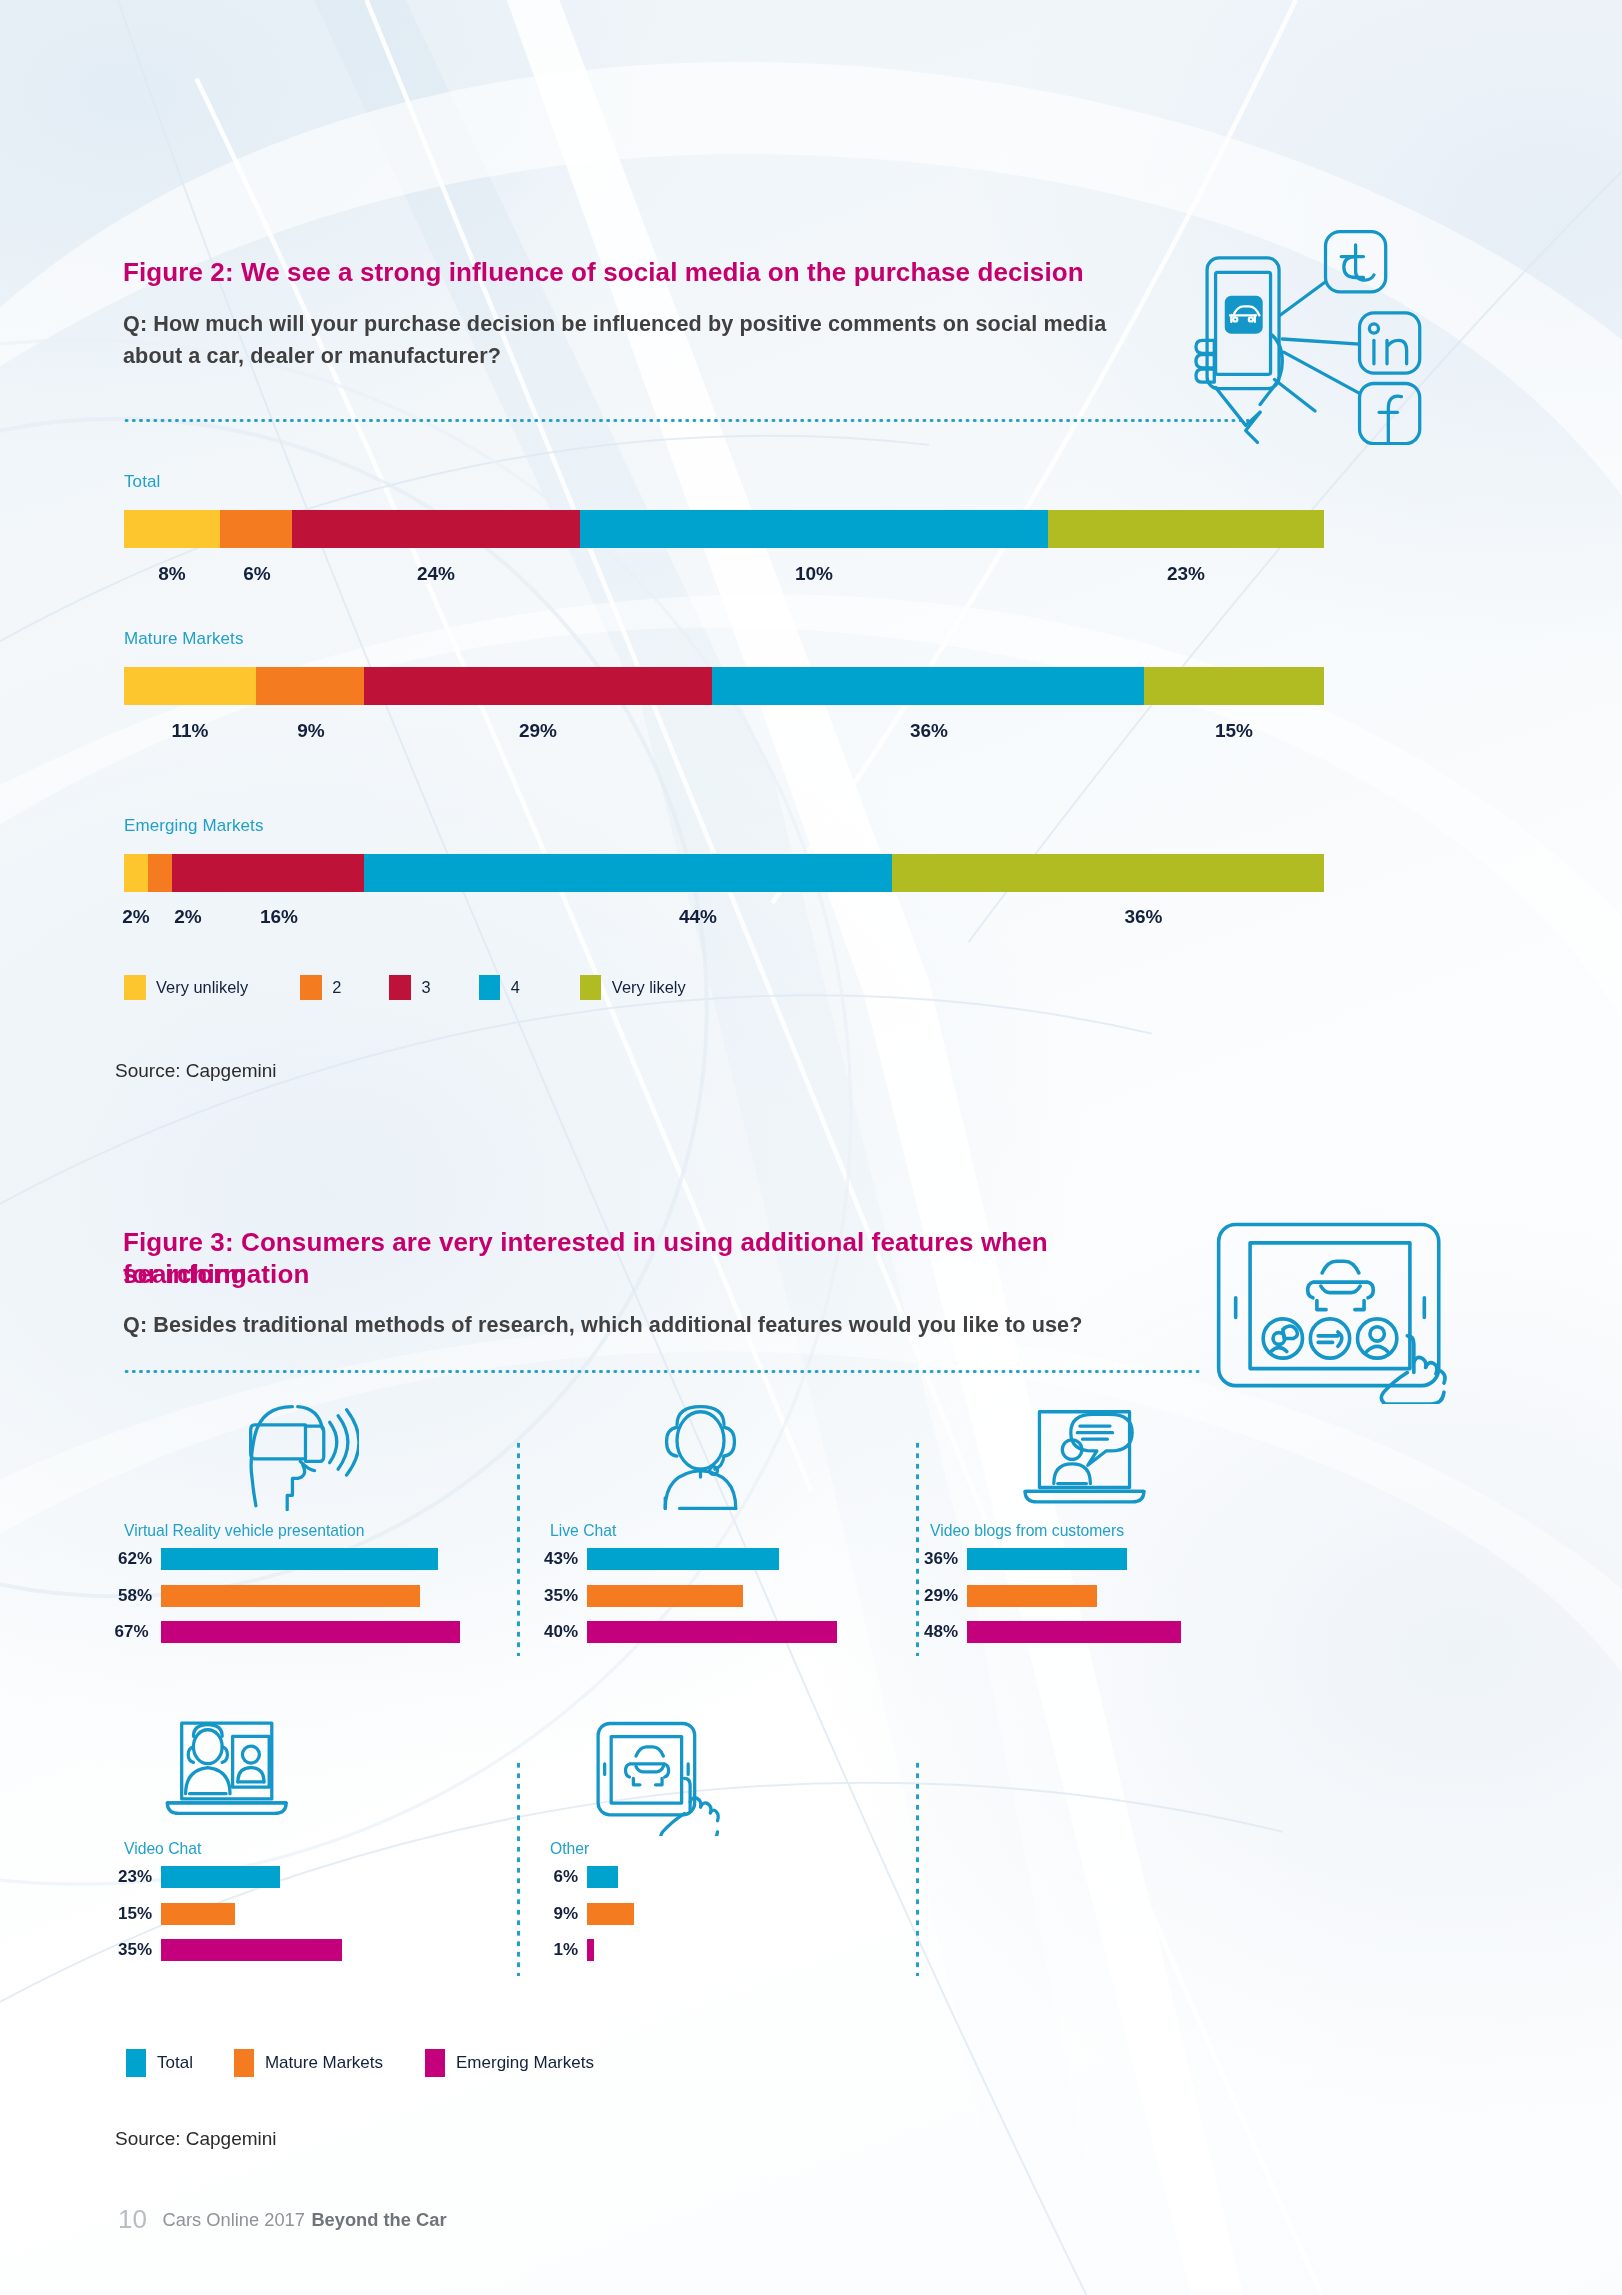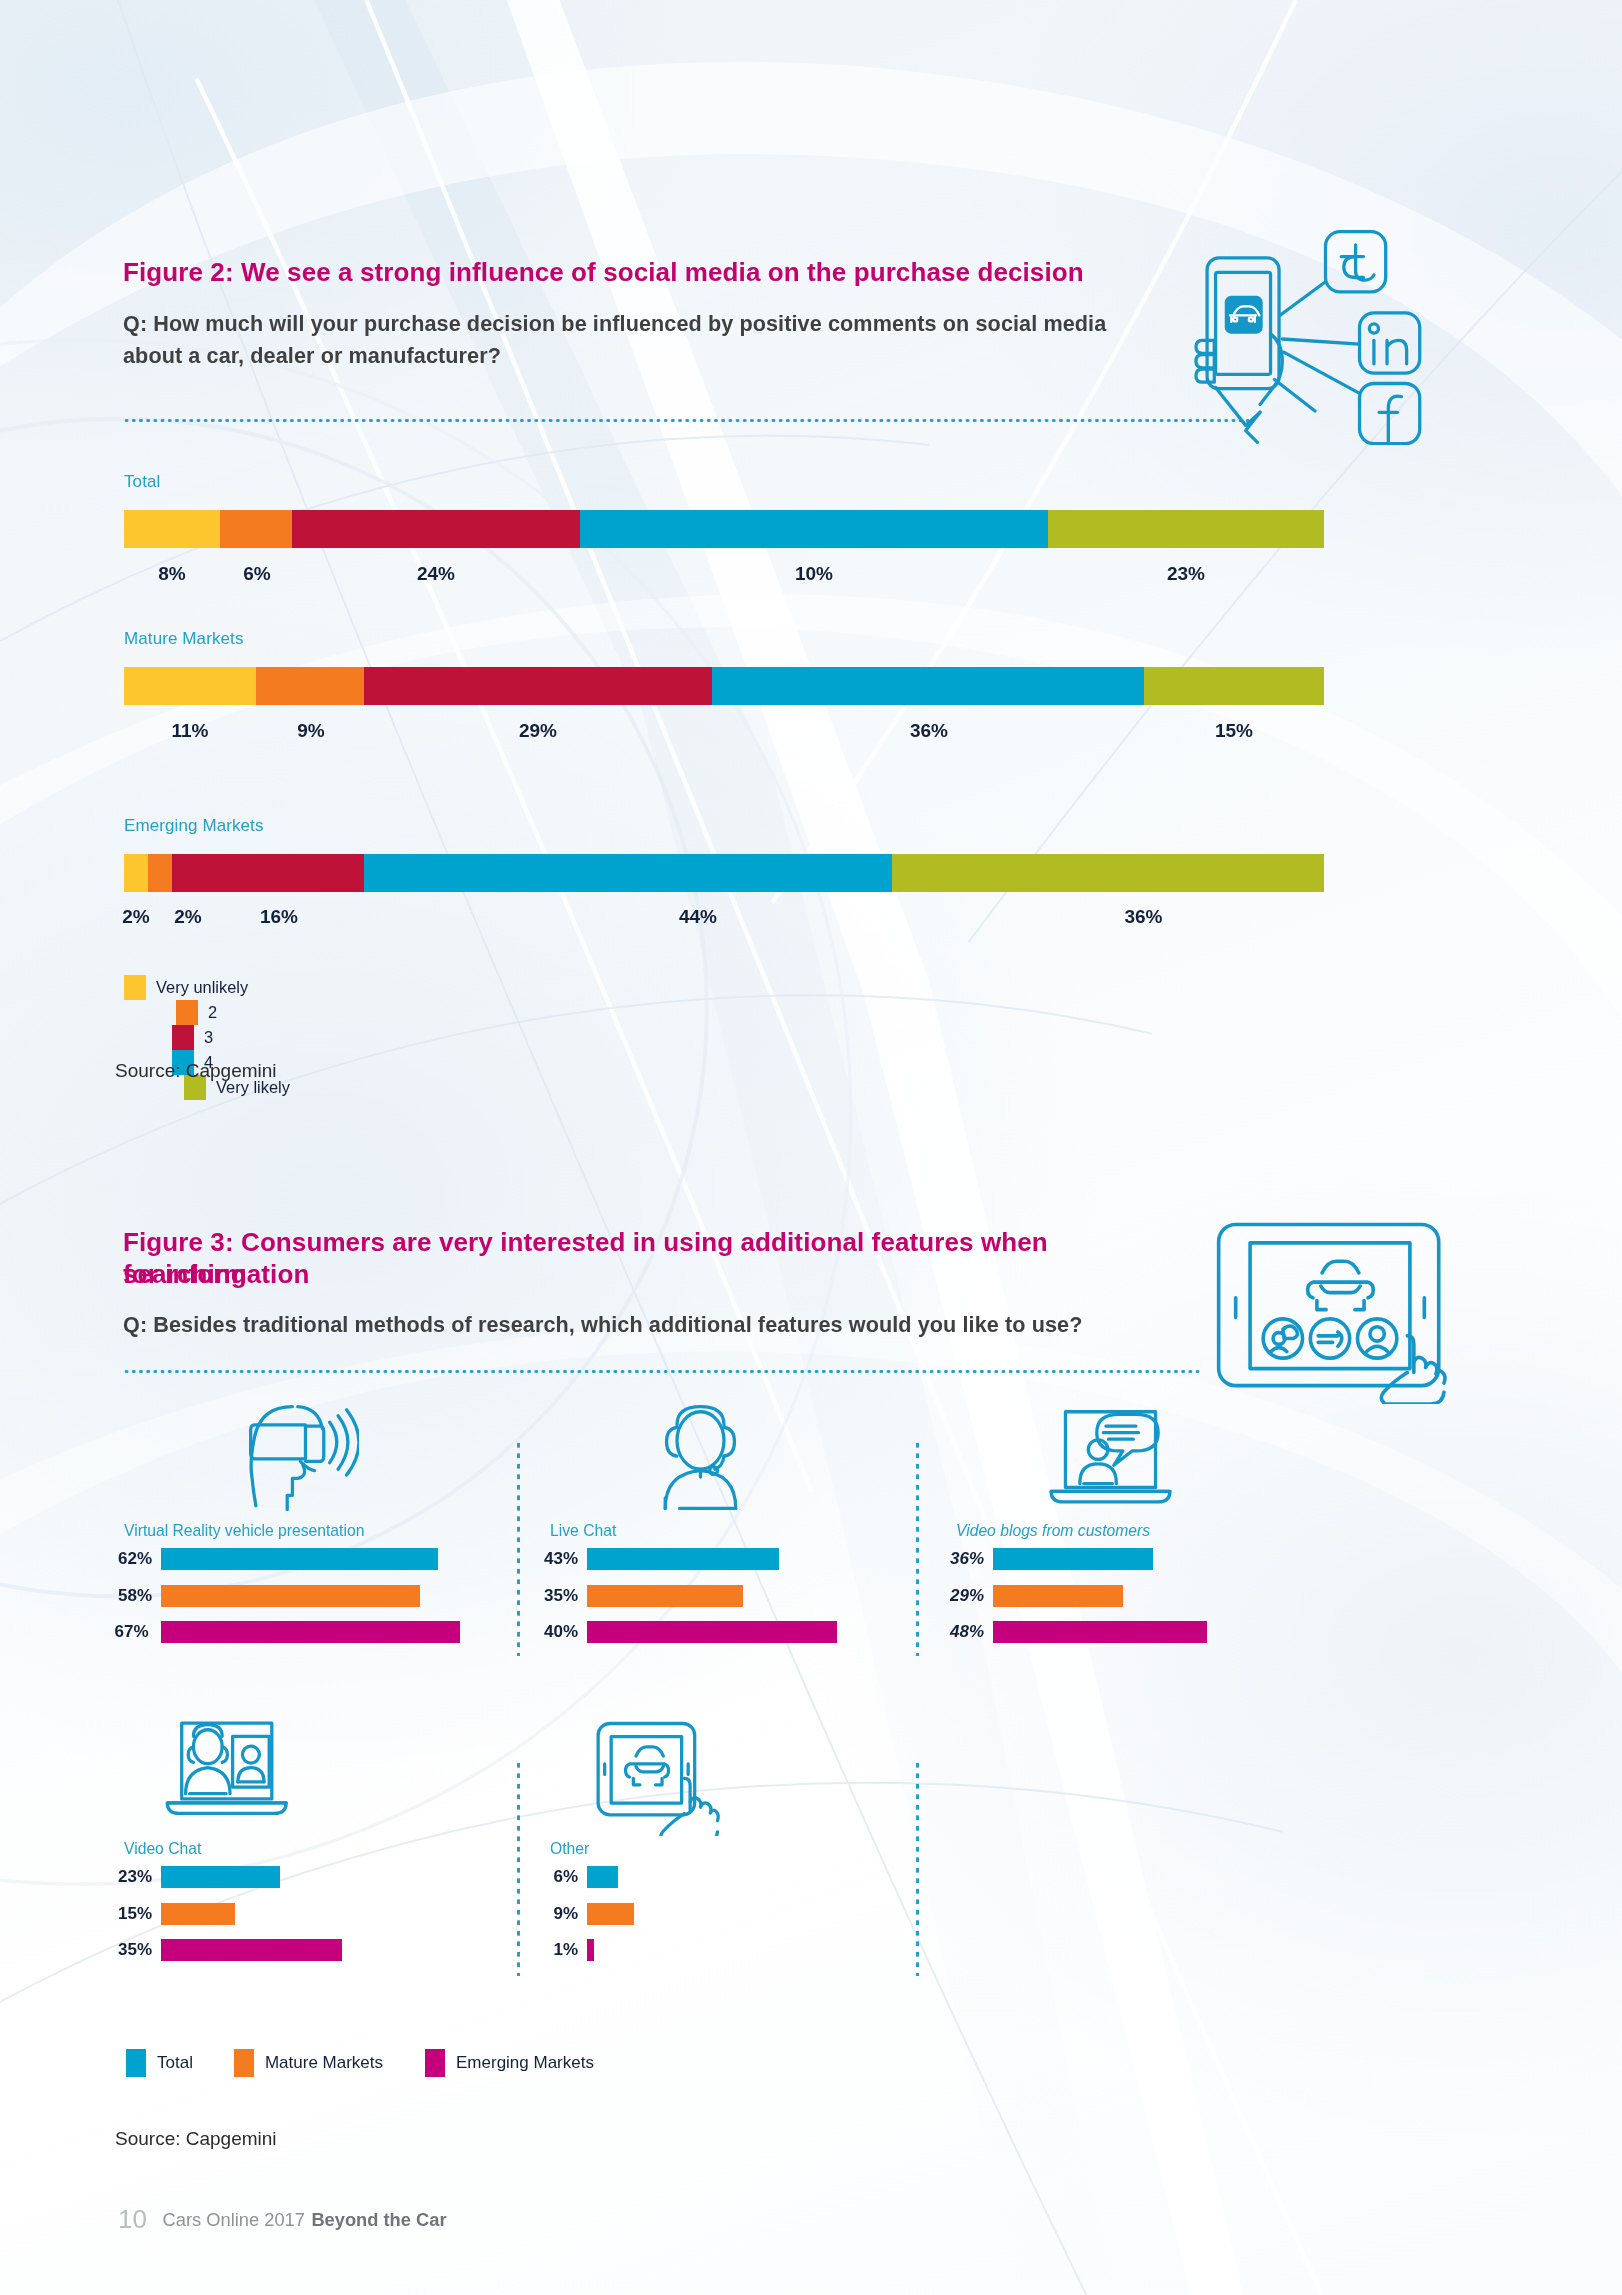--- a/index.html
+++ b/index.html
@@ -38,21 +38,21 @@
     height:3.3px;
     background-image:radial-gradient(circle, #22A0C8 43%, rgba(0,0,0,0) 46%);
     background-size:7.2px 3.3px;background-repeat:repeat-x;background-position:left center;
   }
   .src{color:#2b2b2b;font-size:19px;}
   .grp-label{color:#22A0C8;font-size:17px;letter-spacing:0.1px;}
   .stack{position:absolute;display:flex;height:38px;}
   .stack .seg{height:100%;}
   .seg-lbl{position:absolute;color:#14213d;font-size:19px;font-weight:bold;text-align:center;}
 
-  .legend{position:absolute;display:flex;align-items:flex-start;flex-direction:column;}
+  .legend{position:absolute;display:flex;align-items:flex-end;}
   .legend .item{display:flex;align-items:center;}
   .legend .sw{width:21.6px;height:25px;display:block;}
   .legend .tx{color:#14213d;font-size:16.4px;margin-left:10.5px;white-space:nowrap;}
 
   
   .panel{position:absolute;}
   .panel .icon{position:absolute;}
   .panel .cap{position:absolute;color:#22A0C8;font-size:15.7px;white-space:nowrap;}
   .hbar{position:absolute;height:21.6px;}
   .hval{position:absolute;color:#14213d;font-size:17px;font-weight:bold;text-align:right;}
@@ -326,21 +326,21 @@
       <div class="cap" style="left:0px;top:122px;">Live Chat</div>
       <div class="hval" style="left:-13px;top:149px;width:41px;">43%</div>
       <div class="hval" style="left:-13px;top:186px;width:41px;">35%</div>
       <div class="hval" style="left:-13px;top:222px;width:41px;">40%</div>
       <div class="hbar" style="left:37px;top:148px;width:192px;background:#00A3CE"></div>
       <div class="hbar" style="left:37px;top:185px;width:156px;background:#F47B20"></div>
       <div class="hbar" style="left:37px;top:221px;width:250px;background:#C5007C"></div>
     </div>
     <div class="vdiv" style="left:916px;top:1440px;height:216px;"></div>
 
-    <div class="panel" style="left:956px;top:1400px;width:366px;height:275px;font-style:italic;">
+    <div class="panel" style="left:930px;top:1400px;width:366px;height:275px;">
       <div class="icon" style="left:79px;top:0px;">
         <svg viewBox="0 0 230 170" width="151" height="111">
           <g fill="none" stroke="#1496C8" stroke-width="5" stroke-linecap="round" stroke-linejoin="round">
             <path d="M46 18 h138 v116 h-138z"></path>
             <path d="M24 140 q0 16 18 16 h146 q18 0 18 -16z"></path>
             <path d="M24 140 h182"></path>
 
             <path d="M128 22 q-34 0 -34 28 t34 28 h6 l-14 22 l28 -22 h6 q34 0 34 -28 t-34 -28z"></path>
             <path d="M108 40 h46 M104 50 h54 M112 60 h38"></path>
 

